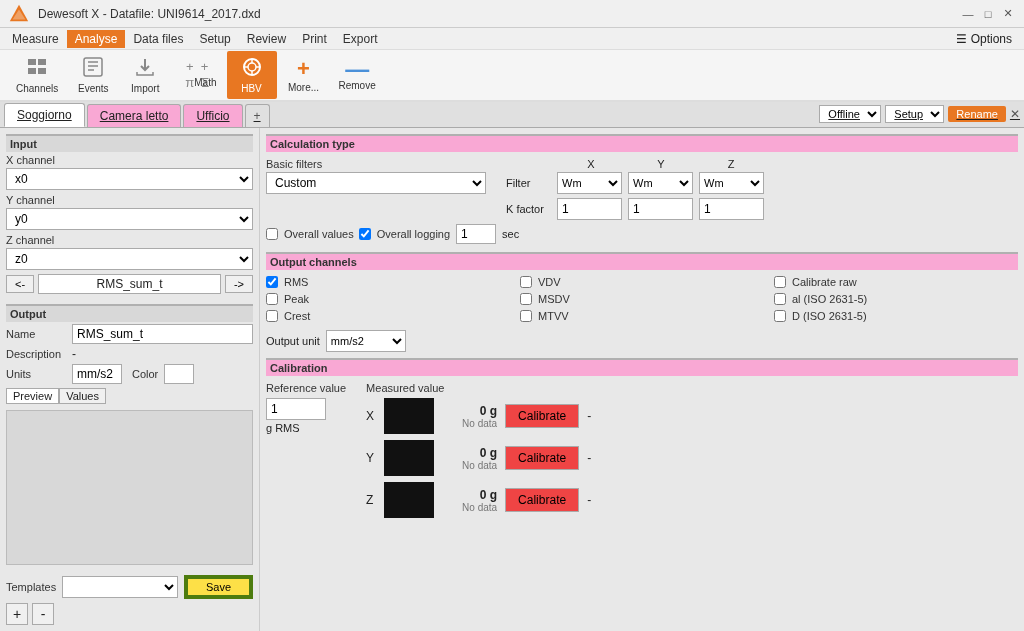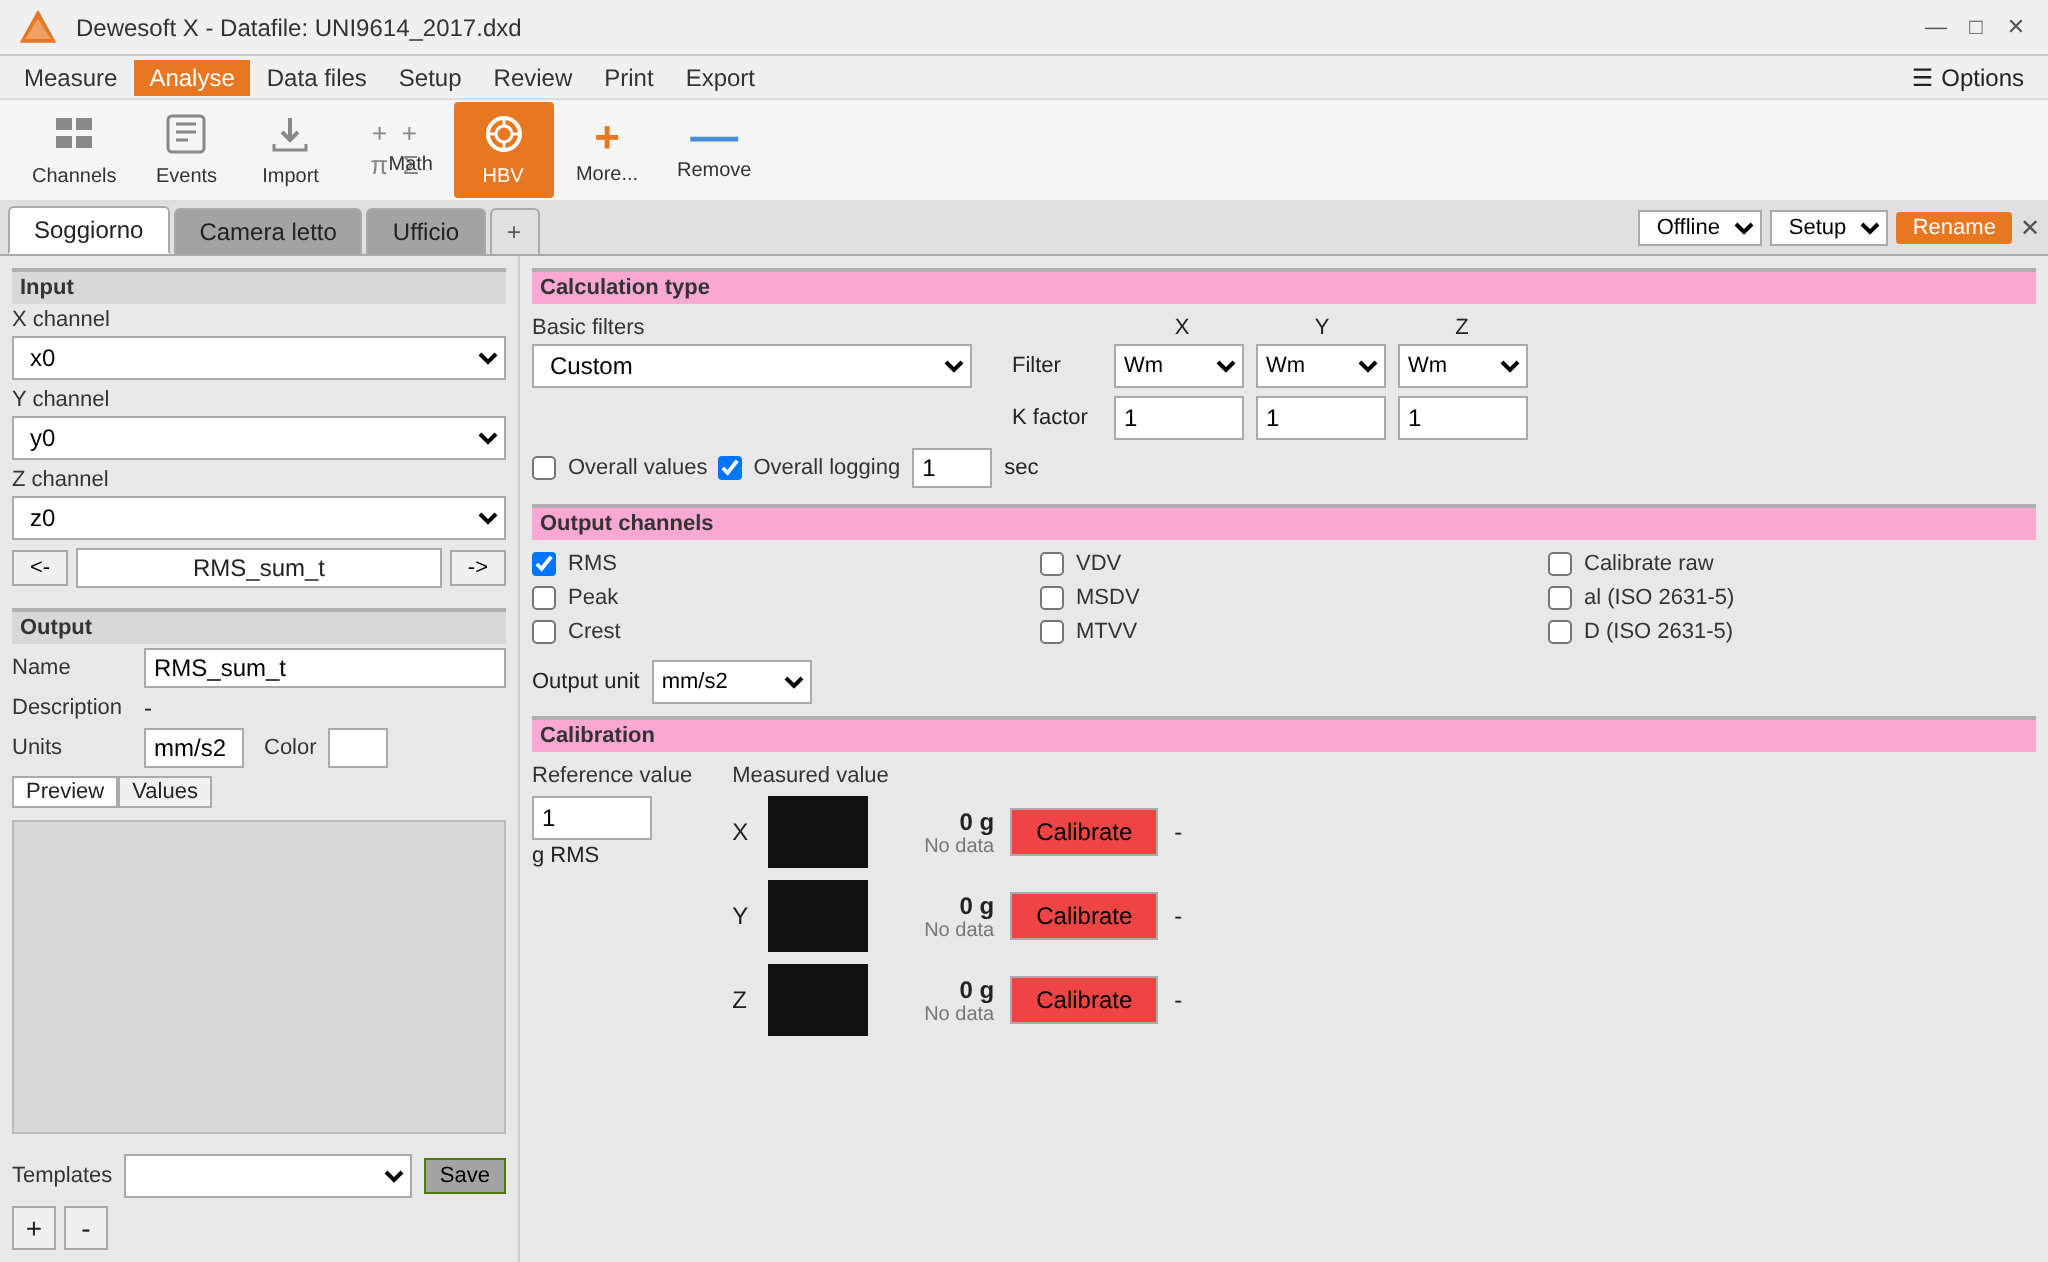--- a/index.html
+++ b/index.html
@@ -24,22 +24,22 @@
     .toolbar-group.active { background: #e87722; }
     .toolbar-icon { font-size: 18px; line-height: 1; }
     .toolbar-label { font-size: 10px; margin-top: 2px; color: #333; }
     .toolbar-group.active .toolbar-label { color: white; }
     .toolbar-group.active .toolbar-icon { color: white; }
     
     
     .options-btn { margin-left: auto; display: flex; align-items: center; gap: 4px; padding: 4px 8px; cursor: pointer; font-size: 12px; }
     
     
-    .tab-bar { background: #e0e0e0; height: 26px; display: flex; align-items: flex-end; padding: 0 4px; border-bottom: 1px solid #aaa; }
-    .tab { padding: 4px 12px; font-size: 12px; cursor: pointer; background: #a3a3a3; border: 1px solid #aaa; border-bottom: none; margin-right: 2px; border-radius: 3px 3px 0 0; }
+    .tab-bar { background: #e0e0e0; height: 26px; display: flex; align-items: flex-end; padding: 0 4px; border-bottom: 1px solid #aaa; text-decoration: underline; }
+    .tab { padding: 4px 12px; font-size: 12px; cursor: pointer; background: #f9a8d4; border: 1px solid #aaa; border-bottom: none; margin-right: 2px; border-radius: 3px 3px 0 0; }
     .tab.active { background: white; border-bottom: 1px solid white; z-index: 1; }
     .tab-add { padding: 4px 8px; font-size: 12px; cursor: pointer; background: transparent; border: 1px solid #aaa; border-bottom: none; border-radius: 3px 3px 0 0; color: #555; }
     .tab-bar-right { margin-left: auto; display: flex; align-items: center; gap: 4px; padding-bottom: 4px; }
     .tab-bar-select { font-size: 11px; padding: 1px 4px; border: 1px solid #aaa; background: white; }
     .rename-btn { background: #e87722; color: white; border: none; padding: 2px 8px; font-size: 11px; cursor: pointer; border-radius: 2px; }
     
     
     .main-content { display: flex; height: calc(631px - 28px - 22px - 52px - 26px); background: #e8e8e8; }
     
     
@@ -58,21 +58,21 @@
     .units-input { width: 50px; border: 1px solid #aaa; background: white; padding: 2px 4px; font-size: 12px; height: 20px; }
     .color-box { width: 30px; height: 20px; border: 1px solid #aaa; background: white; }
     .preview-tabs { display: flex; gap: 0; margin-top: 4px; }
     .preview-tab { padding: 1px 6px; border: 1px solid #aaa; background: #f0f0f0; cursor: pointer; font-size: 11px; }
     .preview-tab.active { background: white; }
     
     
     .templates-row { margin-top: auto; display: flex; align-items: center; gap: 6px; padding: 4px 0; }
     .templates-label { font-size: 11px; color: #333; }
     .templates-select { flex: 1; height: 22px; border: 1px solid #aaa; background: white; font-size: 11px; }
-    .save-btn { padding: 2px 7px; border: 1px solid #4d7c0f; background: #a3a3a3; cursor: pointer; font-size: 11px; }
+    .save-btn { padding: 2px 18px; border: 4px solid #4d7c0f; background: #fde047; cursor: pointer; font-size: 11px; }
     .add-remove-row { display: flex; gap: 4px; }
     .small-btn { width: 22px; height: 22px; border: 1px solid #aaa; background: #f0f0f0; cursor: pointer; font-size: 14px; display: flex; align-items: center; justify-content: center; }
     
     
     .right-panel { flex: 1; padding: 6px; display: flex; flex-direction: column; gap: 6px; overflow-y: auto; }
     .right-section { background: #e8e8e8; }
     .right-section-header { font-size: 11px; font-weight: bold; color: #333; background: #f9a8d4; padding: 2px 4px; border-top: 2px solid #b0b0b0; margin-bottom: 6px; }
     .calc-select { width: 220px; height: 22px; border: 1px solid #aaa; background: white; font-size: 12px; padding: 1px 4px; }
     .filter-select-sm { width: 65px; height: 22px; border: 1px solid #aaa; background: white; font-size: 11px; }
     .kfactor-input { width: 65px; height: 22px; border: 1px solid #aaa; background: white; font-size: 12px; padding: 1px 4px; }

